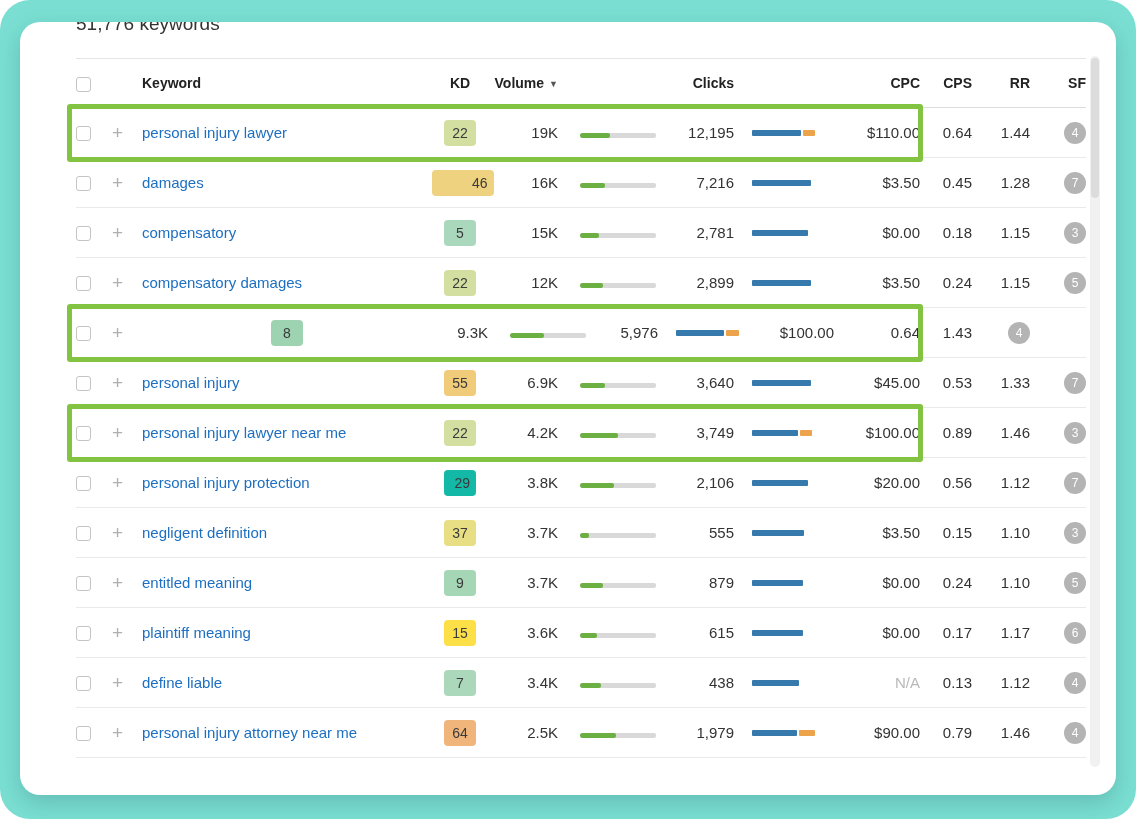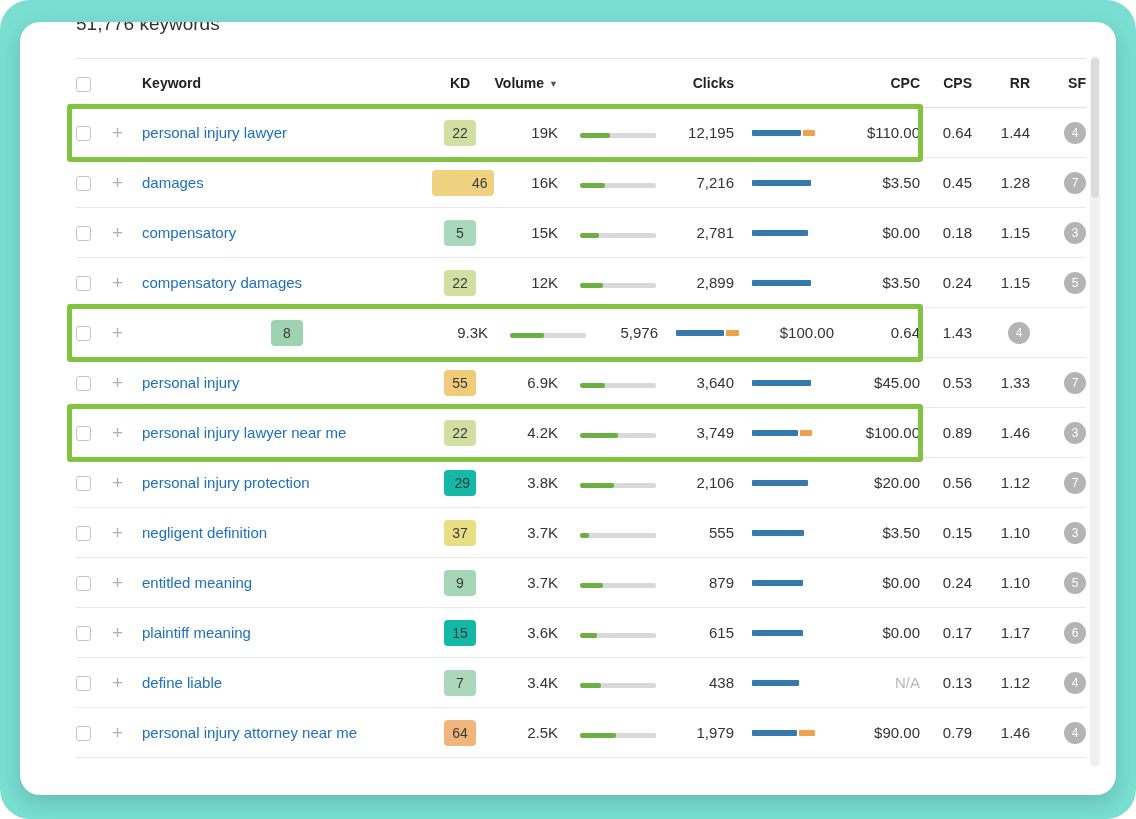--- a/index.html
+++ b/index.html
@@ -281,21 +281,21 @@
     <div class="cell c-cps num">0.24</div>
     <div class="cell c-rr num">1.10</div>
     <div class="cell c-sf"><span class="sf-badge">5</span></div>
   </div>
 
   <div class="row">
 
     <div class="cell c-cb"><span class="checkbox"></span></div>
     <div class="cell c-plus"><span class="plus">+</span></div>
     <div class="cell c-kw"><a class="kw">plaintiff meaning</a></div>
-    <div class="cell c-kd"><span class="kd-badge" style="background: #14b8a6;">15</span></div>
+    <div class="cell c-kd"><span class="kd-badge" style="background: #fde047;">15</span></div>
     <div class="cell c-vol num">3.6K</div>
     <div class="cell c-volbar"><span class="volbar"><span class="volfill" style="width: 22%;"></span></span></div>
     <div class="cell c-clicks num">615</div>
     <div class="cell c-clicksbar">
               <span class="clicksbar">
                 <span class="bluefill" style="width: 62%;"></span>
               </span>
             </div>
     <div class="cell c-cpc num">$0.00</div>
     <div class="cell c-cps num">0.17</div>

